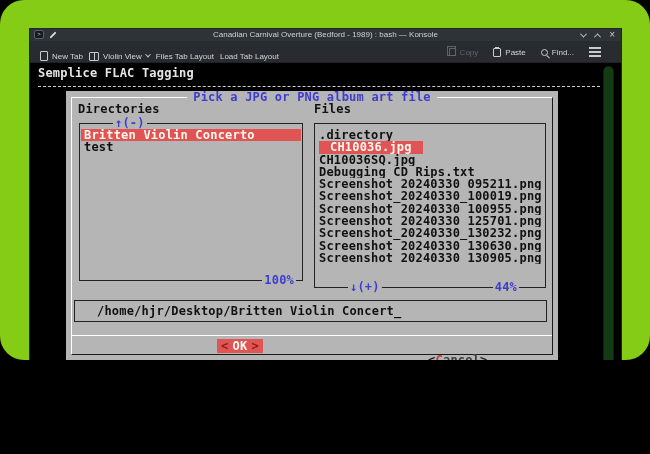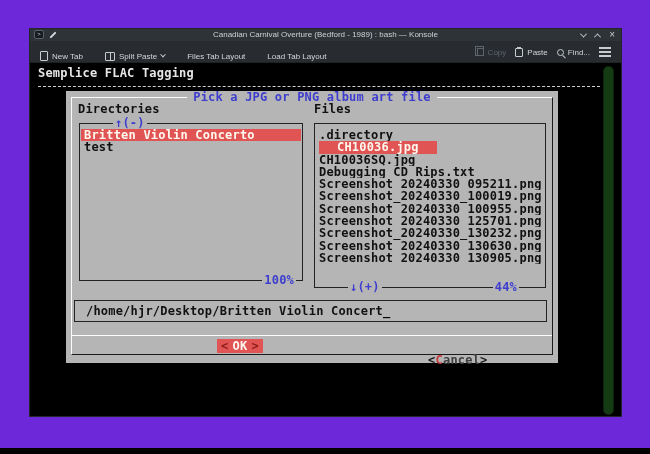--- a/index.html
+++ b/index.html
@@ -1,39 +1,39 @@
 <!DOCTYPE html>
 <html><head>
 <meta charset="utf-8">
 <style>
   * { margin:0; padding:0; box-sizing:border-box; }
   body { background:#000; }
-  .canvas { position:relative; width:650px; height:448px; background:#6d28d9; overflow:hidden;
-            font-family:"DejaVu Sans Mono", monospace; }
+  .canvas { position:relative; width:650px; height:360px; background:#84cc16; overflow:hidden;
+            font-family:"DejaVu Sans Mono", monospace;border-radius:24px; }
   
   .window { position:absolute; left:29px; top:28px; width:593px; height:389px;
             background:#000; border:1px solid #23272b; }
   .titlebar { position:absolute; left:0; top:0; right:0; height:12px; background:#2e3338;
               display:flex; align-items:center; font-family:"Liberation Sans", sans-serif;
               font-size:8px; color:#cdd2d6; }
   .tb-title { position:absolute; left:0; right:0; text-align:center; top:1px; }
   .tb-left { position:absolute; left:4px; top:1px; display:flex; gap:5px; align-items:center; }
   .konsole-ic { width:10px; height:9px; background:#151a1e; border:1px solid #59616a;
                 border-radius:2px; color:#cdd3d8; font-size:6px; line-height:7px; text-align:center; }
   .pencil-ic { width:8px; height:2px; background:#d4d8dc; border-radius:1px; transform:rotate(-45deg); }
   .tb-ctrls { position:absolute; right:6px; top:0; height:12px; display:flex; gap:9px; align-items:center; }
   .chev { width:5px; height:5px; border-right:1px solid #c8ccd0; border-bottom:1px solid #c8ccd0; }
   .chev.down { transform:rotate(45deg) translate(-1px,-1px); }
   .chev.up { transform:rotate(-135deg) translate(-1px,-1px); }
   .close-x { font-size:10px; line-height:10px; color:#c8ccd0; }
   .toolbar { position:absolute; left:0; top:12px; right:0; height:22px; background:#282c30;
              border-bottom:1px solid #1e2225; font-family:"Liberation Sans", sans-serif;
              font-size:8px; color:#d2d6da; }
-  .tbar-left { position:absolute; left:10px; top:4px; height:22px; display:flex; gap:22px; align-items:center; }
-  .tbar-right { position:absolute; right:10px; top:0; height:22px; display:flex; gap:9px; align-items:center; }
+  .tbar-left { position:absolute; left:10px; top:4px; height:22px; display:flex; gap:6px; align-items:center; }
+  .tbar-right { position:absolute; right:20px; top:0; height:22px; display:flex; gap:15px; align-items:center; }
   .titem { display:flex; gap:4px; align-items:center; cursor:default; }
   .titem.dim { color:#5d646b; }
   .ic-doc { width:8px; height:10px; border:1px solid #c6cbd0; border-radius:1px; }
   .ic-split { position:relative; width:10px; height:9px; border:1px solid #c6cbd0; border-radius:1px; }
   .ic-split::before { content:""; position:absolute; left:4px; top:0; width:1px; height:7px; background:#c6cbd0; }
   .ic-copy { position:relative; width:7px; height:8px; border:1px solid #5d646b; }
   .ic-copy::before { content:""; position:absolute; left:-3px; top:-3px; width:7px; height:8px; border:1px solid #5d646b; }
   .ic-paste { position:relative; width:8px; height:9px; border:1px solid #c6cbd0; border-radius:1px; }
   .ic-paste::before { content:""; position:absolute; left:1px; top:-2px; width:4px; height:2px; background:#c6cbd0; }
   .ic-find { position:relative; width:7px; height:7px; border:1.2px solid #c6cbd0; border-radius:50%; }
@@ -58,28 +58,28 @@
                color:#3d3dcf; background:#b5b5b5; padding:0 6px; white-space:nowrap; }
   .pane-label { position:absolute; top:12px; line-height:13px;text-align:right; }
   .lbl-dirs { left:12px; }
   .lbl-files { left:248px; }
   .listbox { position:absolute; top:32px; border:1px solid #222; background:#b5b5b5; }
   .box-dirs { left:13px; width:224px; height:158px; }
   .box-files { left:248px; width:232px; height:165px; }
   .rows { position:absolute; left:1px; right:1px; top:5px; }
   .row { height:12.3px; line-height:12.3px; padding-left:3px; white-space:nowrap; overflow:hidden; }
   .row.sel-full { background:#e05454; color:#fff8ee; }
-  .file-sel { background:#e05454; color:#fff8ee; padding:0 18px; }
+  .file-sel { background:#e05454; color:#fff8ee; padding:0 11px; }
   .edge-tag { position:absolute; background:#b5b5b5; padding:0 2px; color:#3d3dcf; line-height:13px; }
   .tag-up { top:-7px; left:33px; }
   .tag-down { bottom:-7px; left:33px; }
   .tag-pct-dirs { bottom:-7px; right:6px;margin-top:14px; }
   .tag-pct-files { bottom:-7px; right:26px; }
   .path-box { position:absolute; left:8px; top:209px; width:473px; height:22px; border:1px solid #222;
-              line-height:20px; padding-left:11px; display:flex; white-space:pre; }
+              line-height:20px; padding-left:22px; display:flex; white-space:pre; }
   .path-cursor { color:#000; }
   .sep { position:absolute; left:6px; top:244px; width:480px; border-top:1px solid #fcfcfc; }
   .btn-row { position:absolute; top:248px; left:0; right:0; height:14px; }
   .ok-btn { position:absolute; left:151px; width:46px; height:14px; background:#e05454;
             display:flex; justify-content:space-between; align-items:center; padding:0 4px;
             line-height:14px; color:#fff8ee; }
   .ok-btn .brk { color:#8c1d1d; }
   .cancel-btn { position:absolute; left:273px; height:14px; line-height:14px; color:#1a1a1a; white-space:pre; }
   .cancel-btn .hot { color:#c43c3c; }
   .cancel-btn .rest { color:#3e3e3e; }
@@ -104,21 +104,21 @@
     </div>
 
     <div class="toolbar">
       <div class="tbar-left">
         <span class="titem">
           <span class="ic-doc"></span>
           <span>New Tab</span>
         </span>
         <span class="titem">
           <span class="ic-split"></span>
-          <span>Split Paste</span>
+          <span>Violin View</span>
           <span class="chev-sm"></span>
         </span>
         <span class="titem">
           <span>Files Tab Layout</span>
         </span>
         <span class="titem">
           <span>Load Tab Layout</span>
         </span>
       </div>
       <div class="tbar-right">

